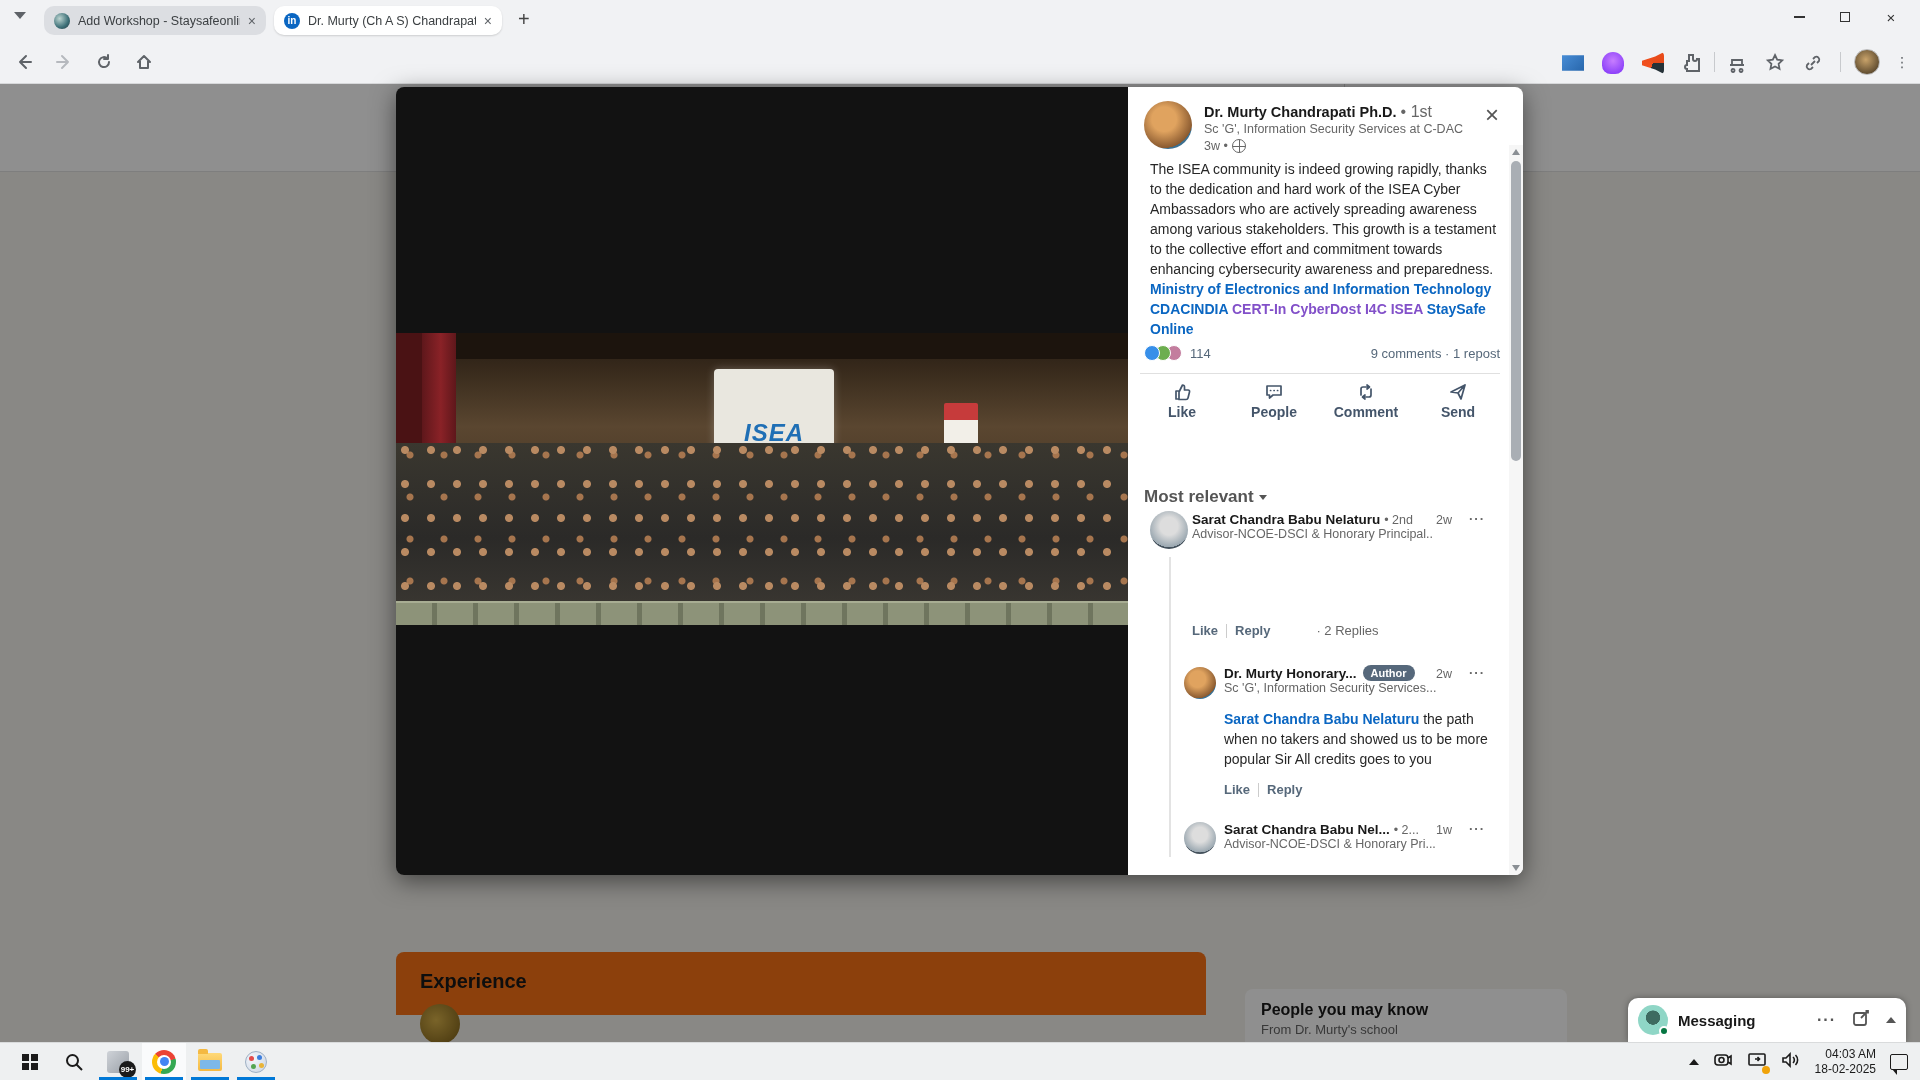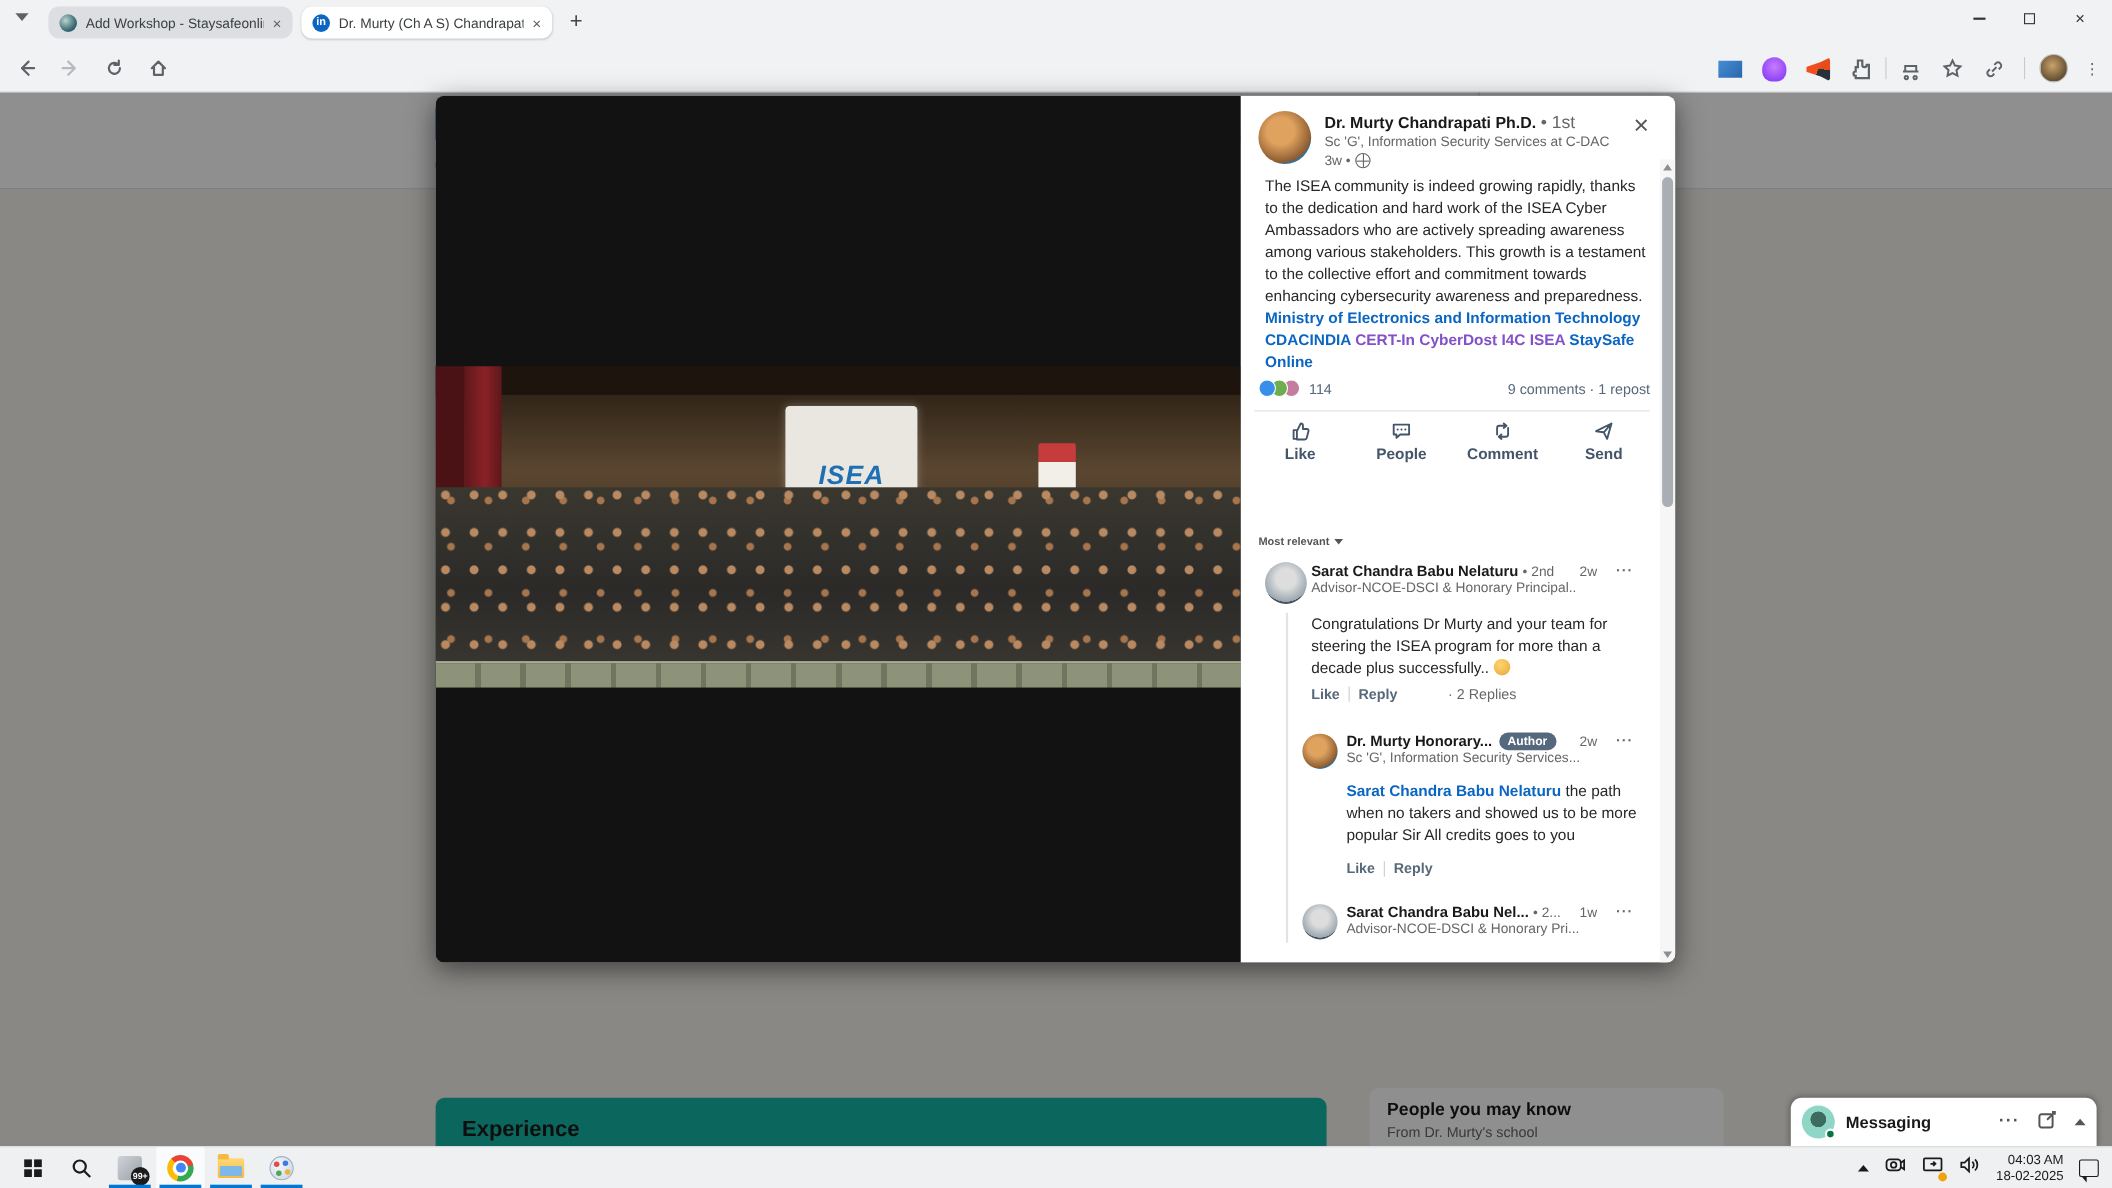--- a/index.html
+++ b/index.html
@@ -61,21 +61,21 @@
   .caret { width:0; height:0; border-left:4px solid transparent; border-right:4px solid transparent; border-top:5px solid #56687a; display:inline-block; }
   .nav-avatar { width:24px; height:24px; border-radius:50%; background:radial-gradient(circle at 50% 42%, #3e6b60 30%, #8fd6c6 32%); }
 
   #li-profilebar { position:absolute; left:0; top:57px; width:1920px; height:31px; background:#ffffff; border-bottom:1px solid #e0e0e0; }
   #pb-avatar { position:absolute; left:0px; top:-8px; width:34px; height:34px; border-radius:50%; background:radial-gradient(circle at 45% 40%, #c9a36a, #5d4a2e 75%); }
   #pb-name { position:absolute; left:44px; top:3px; font-size:16px; font-weight:bold; color:#191919; }
   #pb-more { position:absolute; left:936px; top:-4px; width:62px; height:32px; border:1px solid #666; border-radius:17px; font-size:14px; font-weight:bold; color:#555; display:flex; align-items:center; justify-content:center; background:#fff; }
   #pb-message { position:absolute; left:1012px; top:-4px; width:96px; height:32px; background:#0a66c2; border-radius:17px; color:#fff; font-size:14px; font-weight:bold; display:flex; align-items:center; justify-content:center; gap:5px; }
   #pb-message svg { fill:#fff; }
 
-  #bg-exp-card { position:absolute; left:396px; top:914px; width:810px; height:63px; background:#14b8a6; border-radius:8px 8px 0 0; padding:18px 24px; }
+  #bg-exp-card { position:absolute; left:396px; top:868px; width:810px; height:63px; background:#f97316; border-radius:8px 8px 0 0; padding:18px 24px; }
   #bg-exp-title { font-size:20px; font-weight:bold; color:#191919; }
   #bg-exp-logo { position:absolute; left:24px; top:52px; width:40px; height:40px; border-radius:50%; background:radial-gradient(circle at 40% 40%, #d9b24a, #7a5d17); }
   #bg-pymk-card { position:absolute; left:1245px; top:905px; width:322px; height:53px; background:#fff; border-radius:8px 8px 0 0; padding:12px 16px; }
   #bg-pymk-title { font-size:16px; font-weight:bold; color:#191919; }
   #bg-pymk-sub { font-size:13px; color:#666; margin-top:3px; }
 
   #dim-overlay { position:absolute; left:0; top:0; width:1920px; height:958px; background:rgba(0,0,0,0.44); }
 
   
   #modal { position:absolute; left:396px; top:87px; width:1127px; height:788px; border-radius:8px; overflow:hidden; display:flex; box-shadow:0 6px 24px rgba(0,0,0,.5); }
@@ -127,21 +127,21 @@
   .act { flex:1; display:flex; flex-direction:column; align-items:center; justify-content:center; color:#44556a; font-weight:bold; font-size:14px; gap:2px; }
   .act svg { stroke:#44556a; fill:none; stroke-width:1.7; stroke-linecap:round; stroke-linejoin:round; }
 
   #composer { position:absolute; left:16px; top:346px; width:356px; height:40px; }
   #composer .me { position:absolute; left:0; top:1px; width:38px; height:38px; border-radius:50%; background:radial-gradient(circle at 50% 42%, #3e6b60 30%, #8fd6c6 32%); }
   #composer .pill { position:absolute; left:46px; top:0; width:310px; height:40px; border:1px solid #8c8c8c; border-radius:20px; display:flex; align-items:center; padding:0 12px; color:#666; }
   #composer .ph { flex:1; font-size:14px; }
   #composer .smiley { font-size:18px; color:#333; margin-right:12px; }
   #composer .imgic svg { stroke:#333; fill:none; stroke-width:1.8; }
 
-  #sort-row { position:absolute; left:16px; top:400px; font-size:10px; font-weight:bold; color:#555; display:flex; align-items:center; gap:5px; }
+  #sort-row { position:absolute; left:16px; top:400px; font-size:17px; font-weight:bold; color:#555; display:flex; align-items:center; gap:5px; }
   .caret-dark { width:0; height:0; border-left:4px solid transparent; border-right:4px solid transparent; border-top:5px solid #555; }
 
   .cmt-name { font-weight:bold; font-size:13.5px; color:#191919; }
   .cmt-deg { color:#666; font-size:12.5px; font-weight:normal; }
   .cmt-head { font-size:12.5px; color:#666; white-space:nowrap; overflow:hidden; }
   .cmt-time { position:absolute; font-size:12.5px; color:#666; }
   .cmt-dots { position:absolute; font-size:13px; color:#666; letter-spacing:1px; font-weight:bold; }
   .cmt-text { position:absolute; font-size:14px; line-height:20px; color:#272727; }
   .cmt-actions { position:absolute; font-size:13px; font-weight:bold; color:#56687a; display:flex; align-items:center; gap:8px; }
   .vdiv { width:1px; height:14px; background:#ccc; }
@@ -482,24 +482,20 @@
       <div id="thread-line"></div>
 
       <div id="c0-avatar"></div>
       <div id="c0-header">
         <span class="cmt-name">Sarat Chandra Babu Nelaturu</span>
         <span class="cmt-deg">• 2nd</span>
         <div class="cmt-head">Advisor-NCOE-DSCI &amp; Honorary Principal...</div>
       </div>
       <div class="cmt-time" id="c0-time">2w</div>
       <div class="cmt-dots" id="c0-dots">···</div>
-      <div class="cmt-text" id="c0-text">
-        <span>Congratulations Dr Murty and your team for steering the ISEA program for more than a decade plus successfully..</span>
-        <span class="clap"></span>
-      </div>
       <div class="cmt-actions" id="c0-actions">
         <span>Like</span>
         <span class="vdiv"></span>
         <span>Reply</span>
         <span class="replies-meta">· 2 Replies</span>
       </div>
 
       <div id="c1-avatar"></div>
       <div id="c1-header">
         <span class="cmt-name">Dr. Murty Honorary...</span><span id="c1-badge">Author</span>

